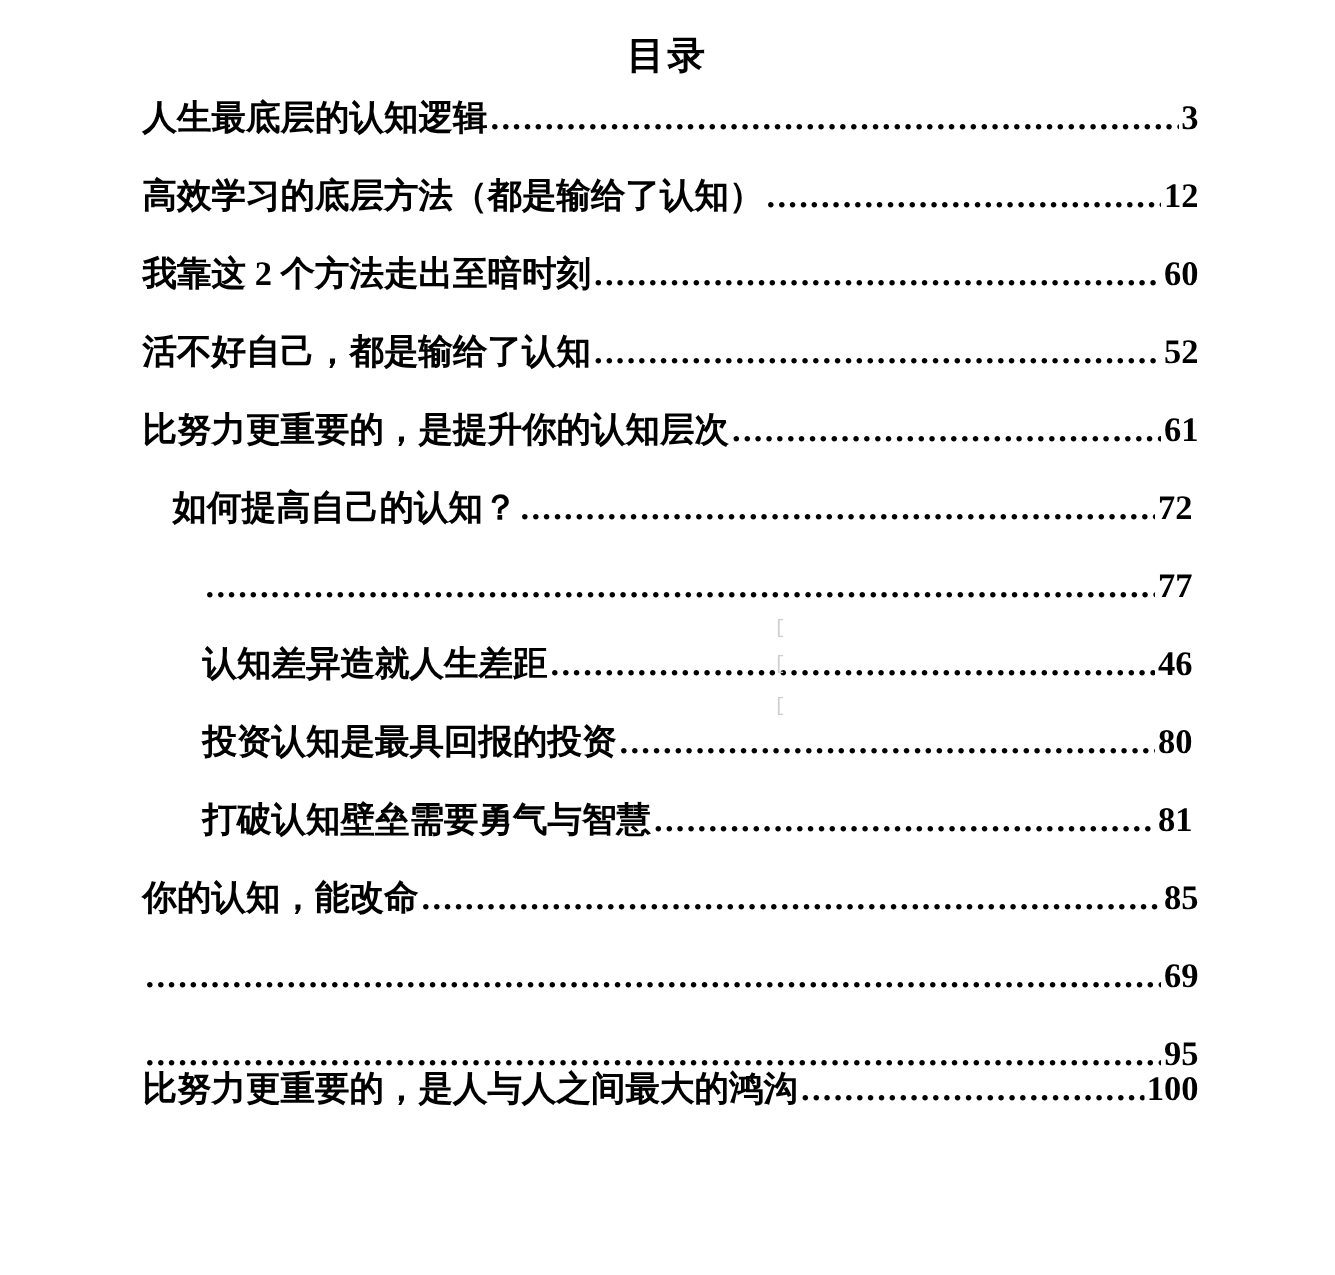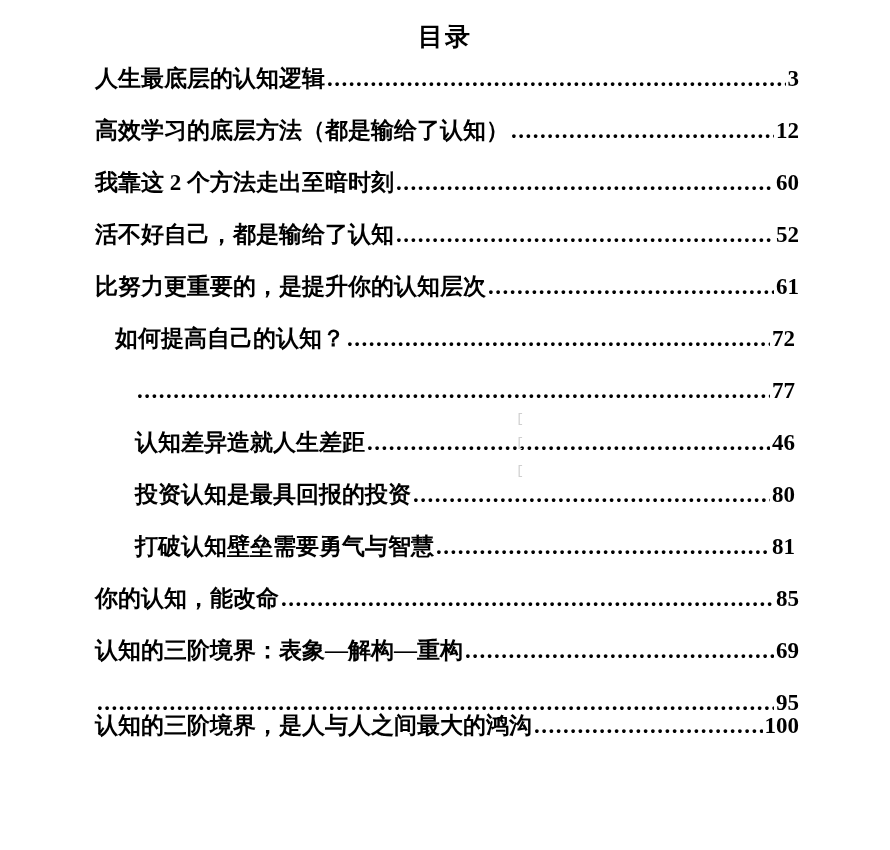--- a/index.html
+++ b/index.html
@@ -163,34 +163,33 @@
       <span class="page-num">81</span>
     </li>
 
     <li class="toc-entry lvl0">
       <span class="label">你的认知，能改命</span>
       <span class="dots">........................................................................................................</span>
       <span class="page-num">85</span>
     </li>
 
     <li class="toc-entry lvl0">
-      <span class="label">认知的三阶境界：表象—解构—重构</span>
       <span class="dots">........................................................................................................</span>
       <span class="page-num">69</span>
     </li>
 
     <li class="toc-entry lvl0 wrap">
       <span class="line2">
         <span class="dots">........................................................................................................</span>
         <span class="page-num">95</span>
       </span>
     </li>
 
     <li class="toc-entry lvl0">
-      <span class="label">认知的三阶境界，是人与人之间最大的鸿沟</span>
+      <span class="label">比努力更重要的，是人与人之间最大的鸿沟</span>
       <span class="dots">........................................................................................................</span>
       <span class="page-num">100</span>
     </li>
 
   </ul>
 
   <div class="artifact" style="left:516px; top:392px;">[</div>
   <div class="artifact" style="left:516px; top:416px;">[</div>
   <div class="artifact" style="left:516px; top:444px;">[</div>
 

